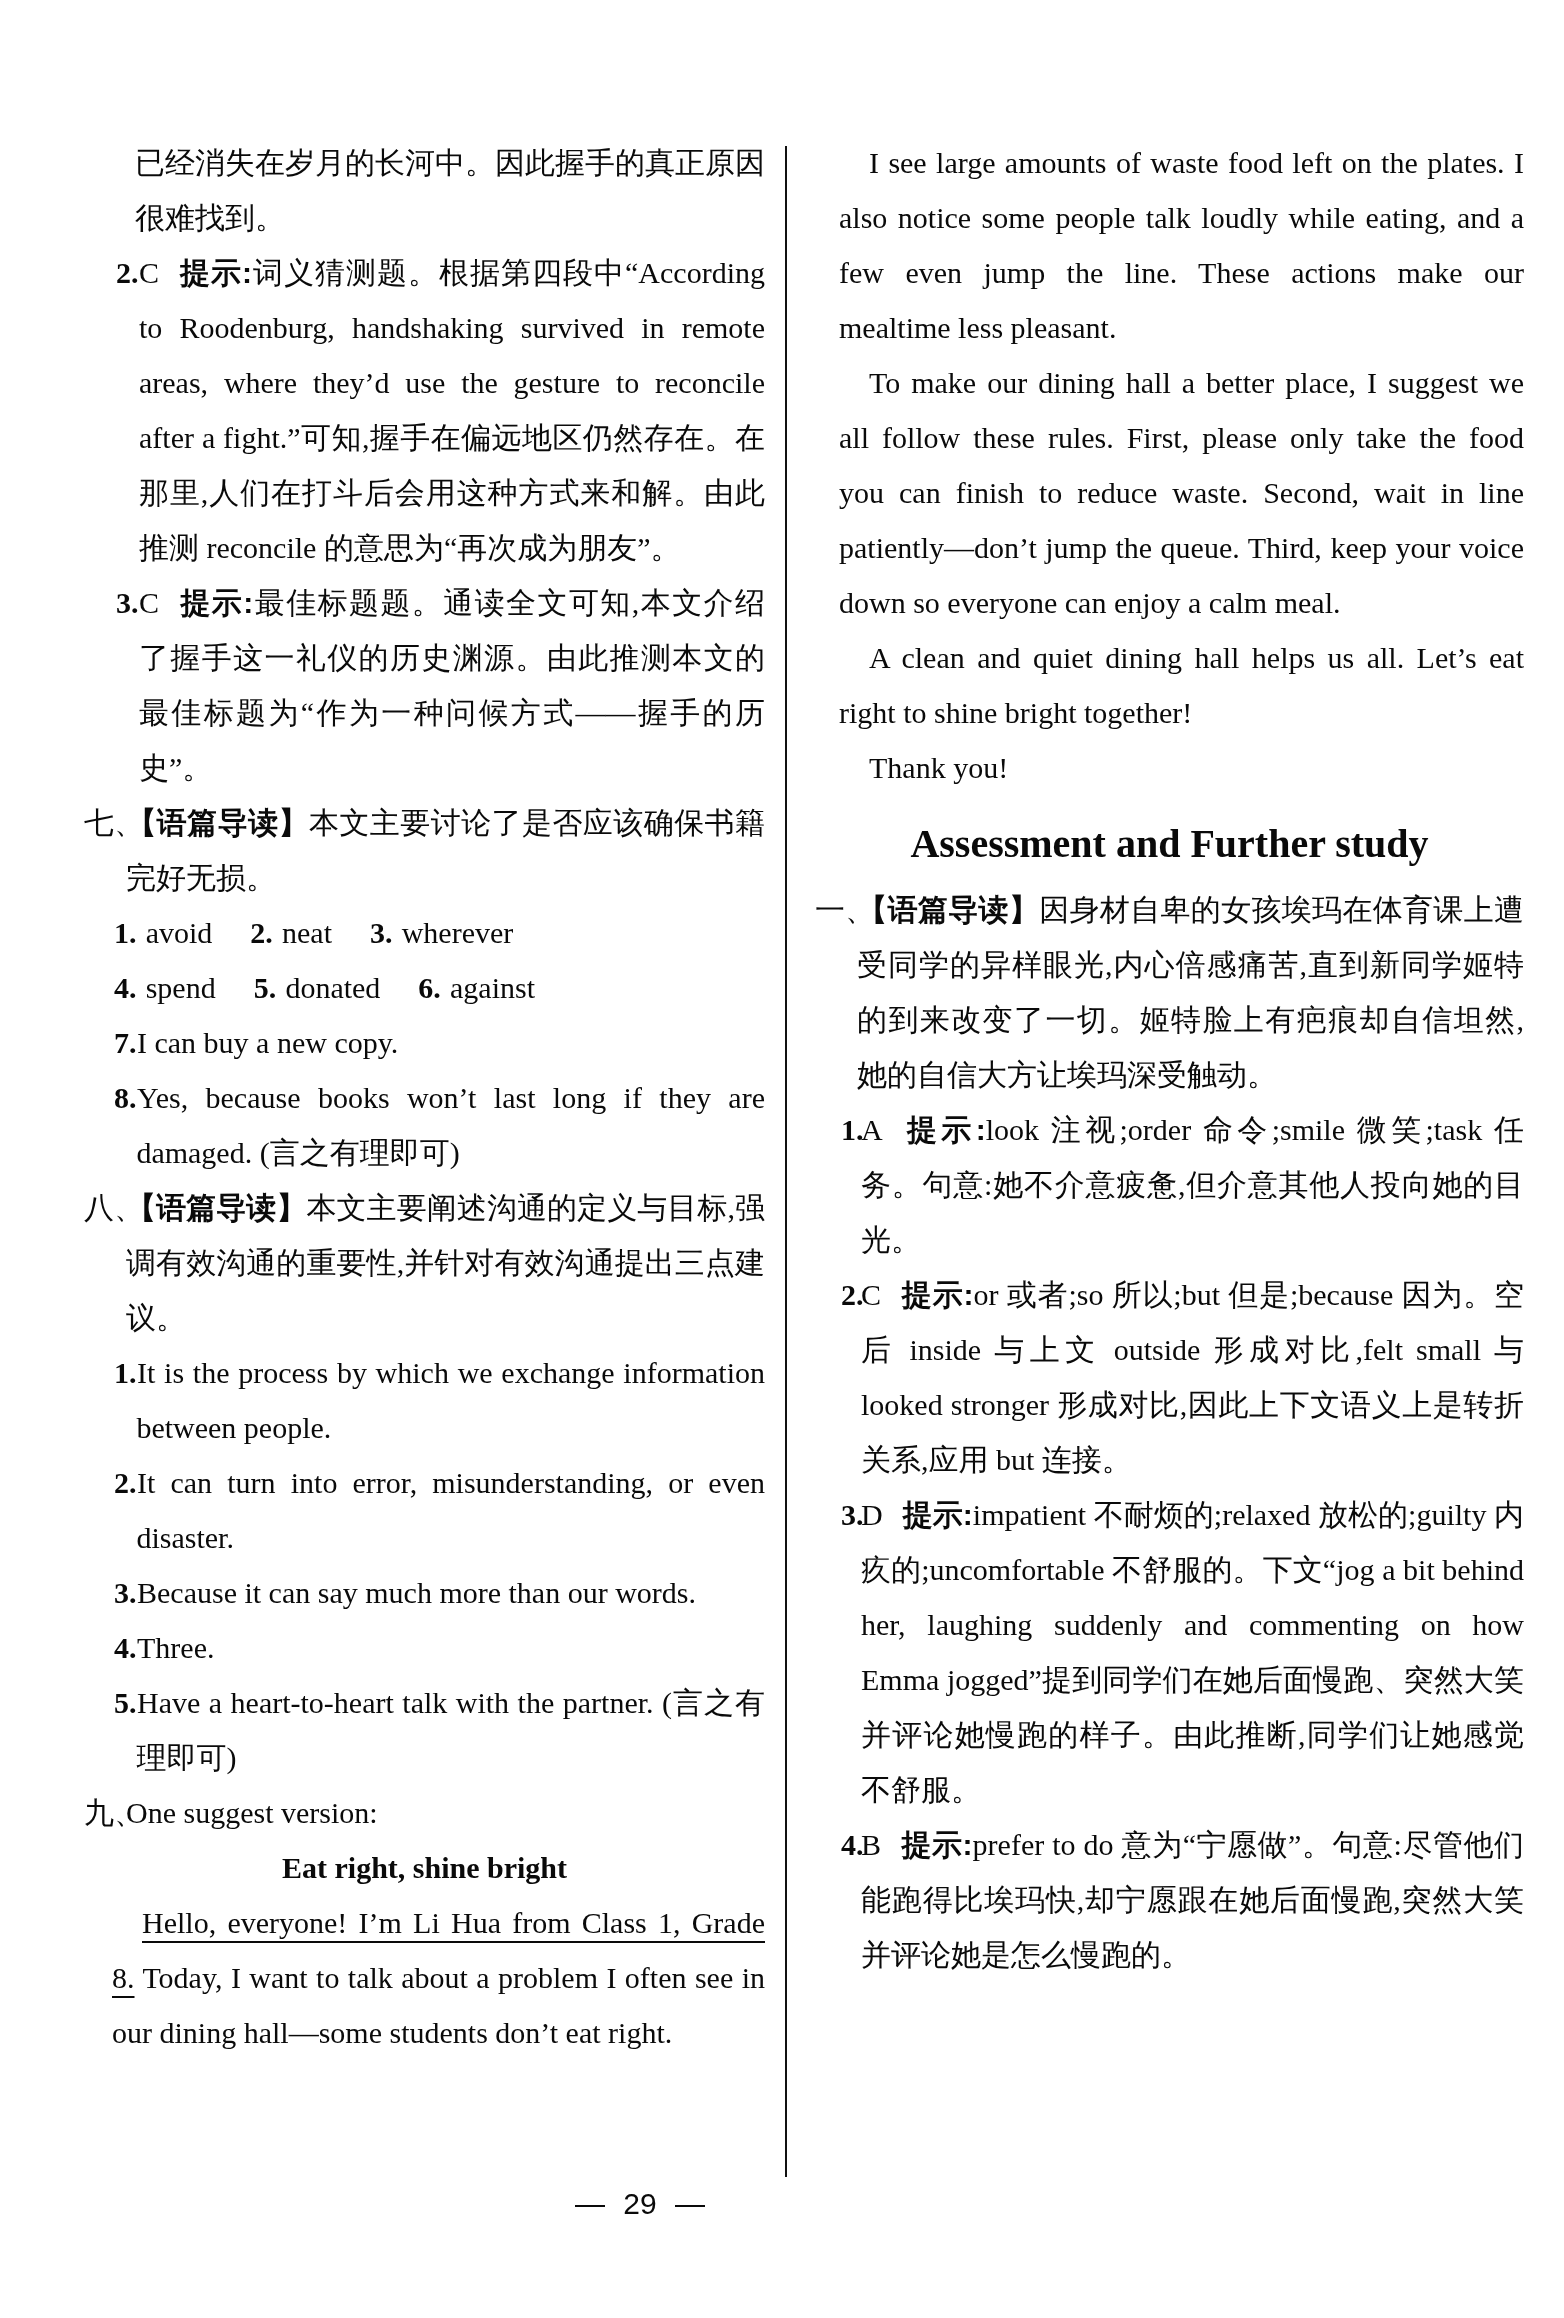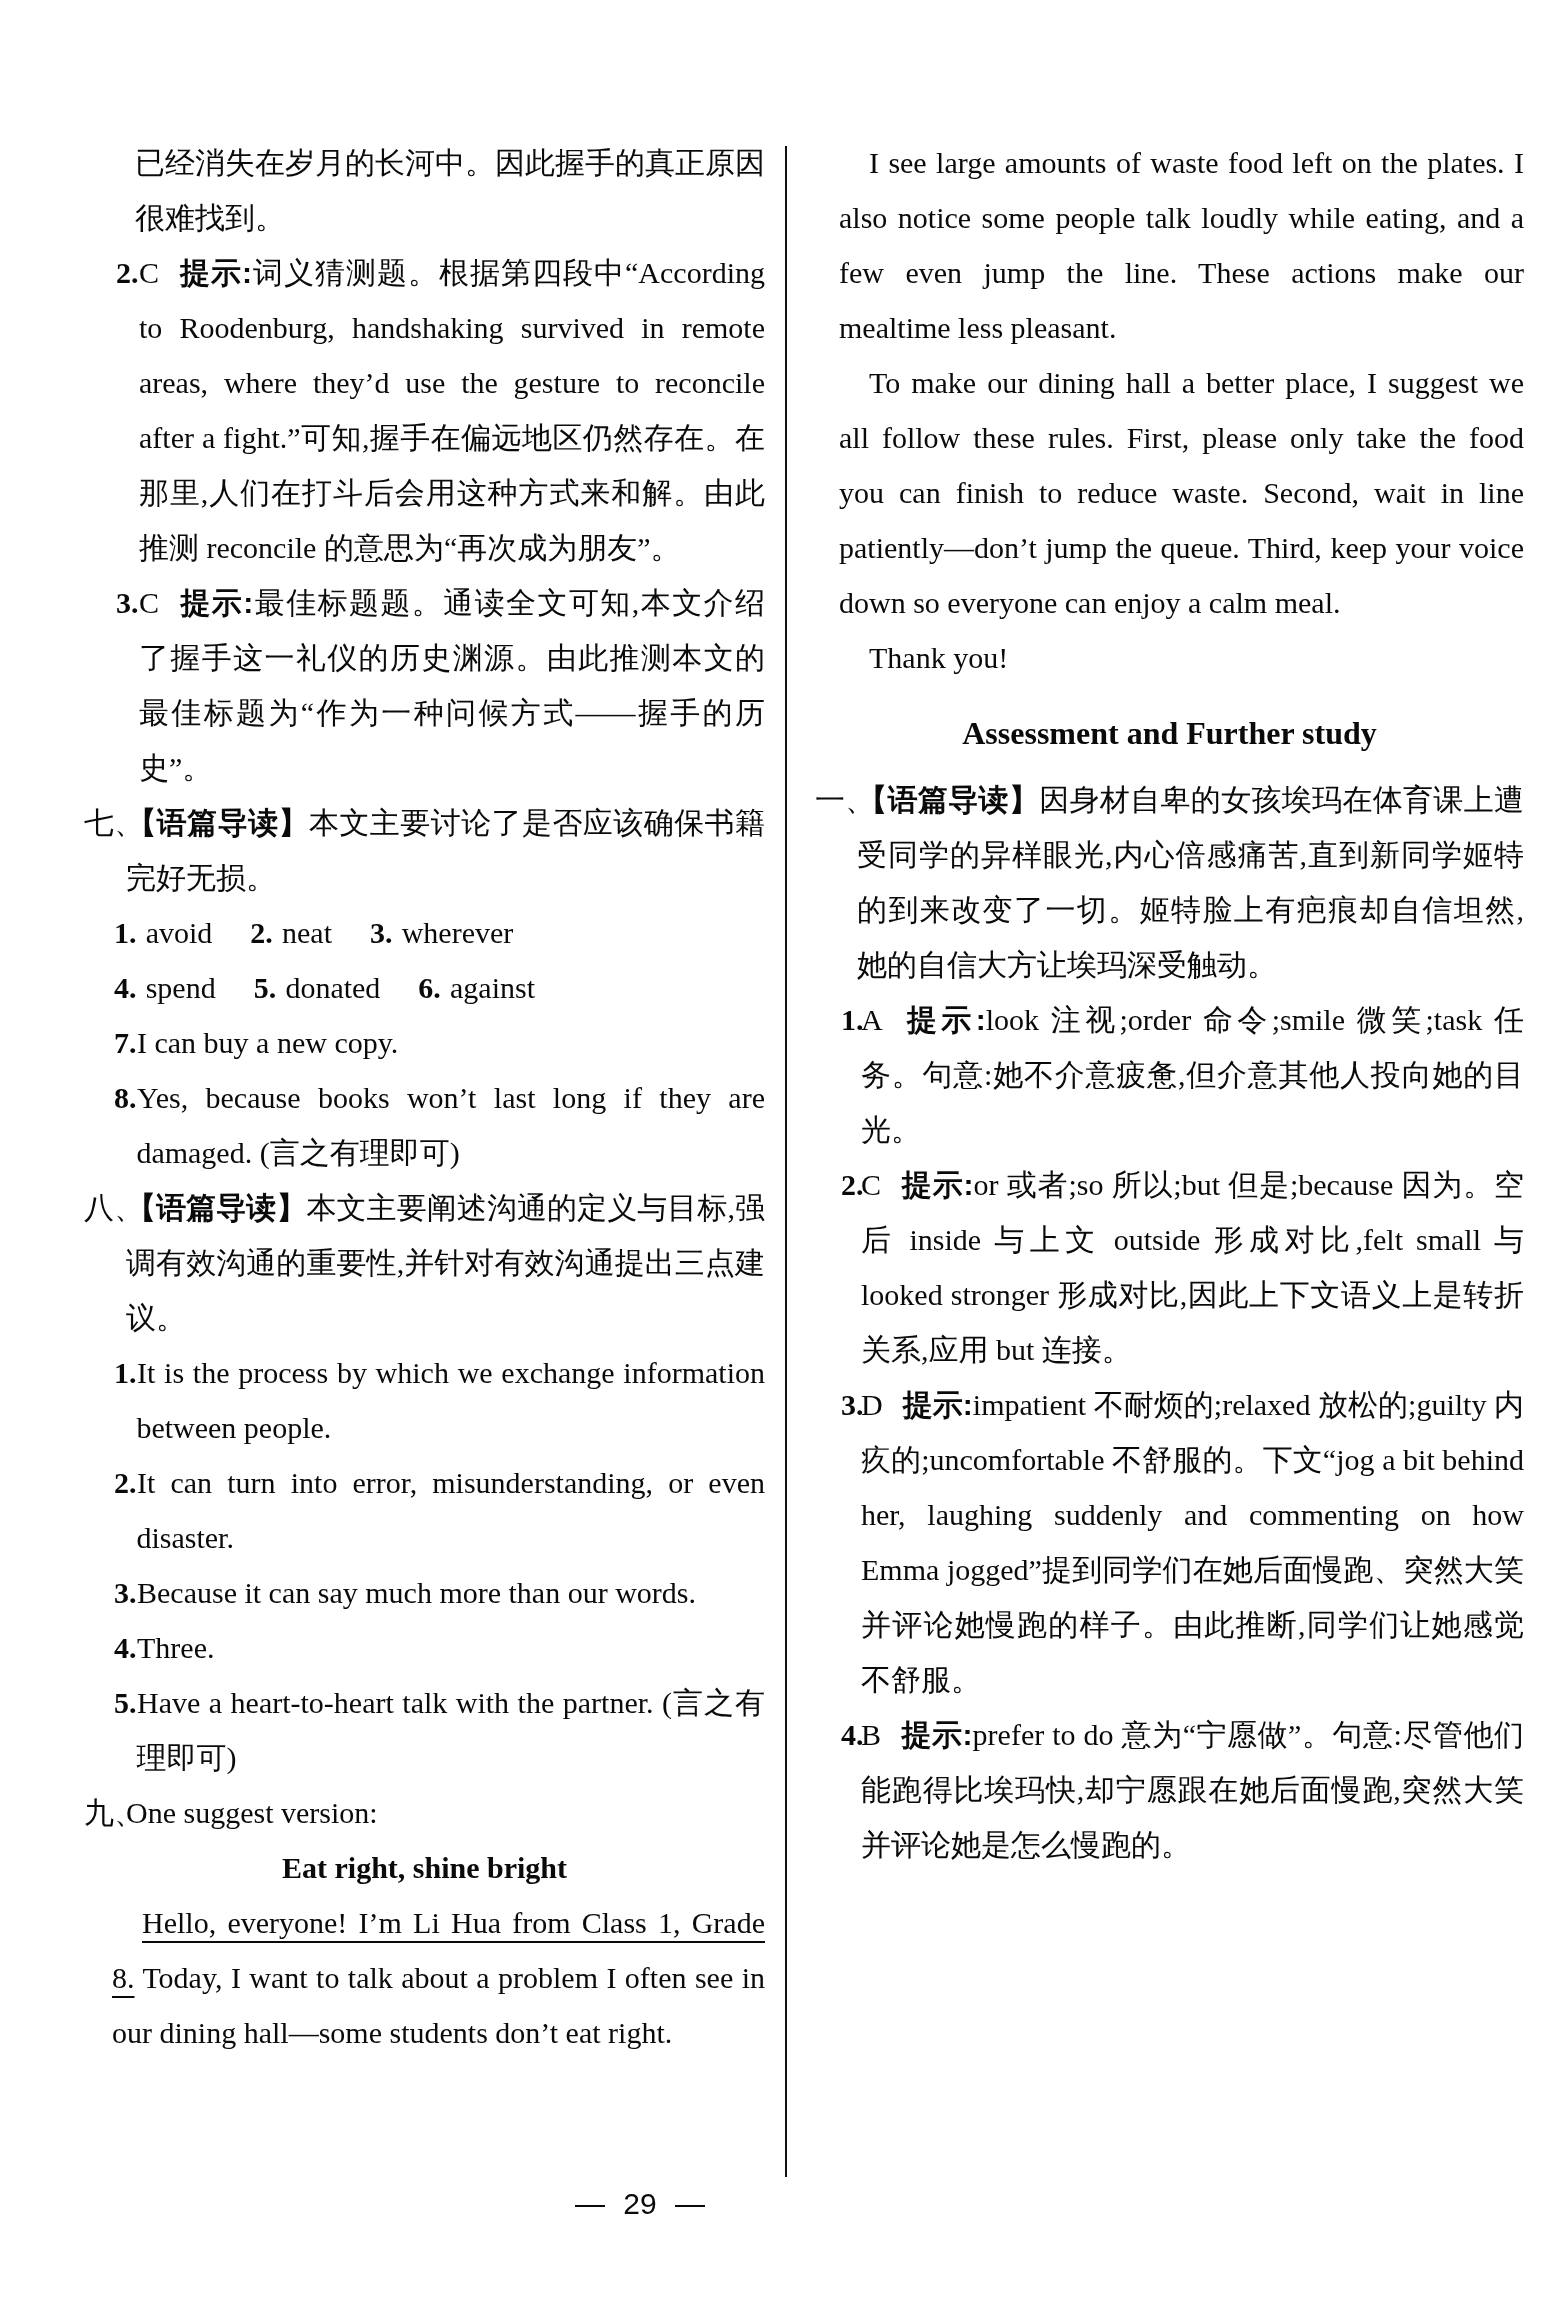--- a/index.html
+++ b/index.html
@@ -28,21 +28,21 @@
   
   .subitem{margin-left:30px;padding-left:22.4px;text-indent:-22.4px;}
   .inlinerow{margin-left:30px;}
   .inlinerow .pair{margin-right:38px;white-space:nowrap;}
   .inlinerow .pair .num{width:auto;margin-right:9.2px;}
   
   .essay-title{text-align:center;font-weight:bold;}
   .essay-p{margin-left:28px;text-indent:30px;}
   .essay-p-r{margin-left:24px;text-indent:30px;}
   .u{text-decoration:underline;text-underline-offset:8px;text-decoration-thickness:2px;}
-  .heading{text-align:center;font-weight:bold;font-size:32px;margin:21px 0 10.5px 0;}
+  .heading{text-align:center;font-weight:bold;font-size:40px;margin:21px 0 10.5px 0;}
   
   .qitem-r{margin-left:26px;padding-left:20px;text-indent:-20px;}
   .qitem-r .num{width:20px;}
   
   .footer{position:absolute;top:2176px;left:0;width:1280px;text-align:center;
           font-family:"Liberation Sans","DejaVu Sans",sans-serif;font-size:30px;line-height:55px;}
   .fdash{margin:0 18.4px;}
 </style>
 </head>
 <body>
@@ -82,20 +82,21 @@
     <p class="essay-p"><span class="u">Hello, everyone! I’m Li Hua from Class 1, Grade 8.</span><span> Today, I want to talk about a problem I often see in our dining hall—some students don’t eat right.</span></p>
 
   </div>
 
   <div class="divider"></div>
 
   <div class="col right">
 
     <p class="essay-p-r">I see large amounts of waste food left on the plates. I also notice some people talk loudly while eating, and a few even jump the line. These actions make our mealtime less pleasant.</p>
     <p class="essay-p-r">To make our dining hall a better place, I suggest we all follow these rules. First, please only take the food you can finish to reduce waste. Second, wait in line patiently—don’t jump the queue. Third, keep your voice down so everyone can enjoy a calm meal.</p>
+    <p class="essay-p-r">A clean and quiet dining hall helps us all. Let’s eat right to shine bright together!</p>
     <p class="essay-p-r">Thank you!</p>
 
     <p class="heading">Assessment and Further study</p>
 
     <p class="section"><span class="marker">一、</span><span class="label">【语篇导读】</span><span>因身材自卑的女孩埃玛在体育课上遭受同学的异样眼光,内心倍感痛苦,直到新同学姬特的到来改变了一切。姬特脸上有疤痕却自信坦然,她的自信大方让埃玛深受触动。</span></p>
 
     <p class="qitem-r"><span class="num">1.</span><span class="ans">A</span><span class="tip">提示:</span><span>look 注视;order 命令;smile 微笑;task 任务。句意:她不介意疲惫,但介意其他人投向她的目光。</span></p>
 
     <p class="qitem-r"><span class="num">2.</span><span class="ans">C</span><span class="tip">提示:</span><span>or 或者;so 所以;but 但是;because 因为。空后 inside 与上文 outside 形成对比,felt small 与 looked stronger 形成对比,因此上下文语义上是转折关系,应用 but 连接。</span></p>
 

